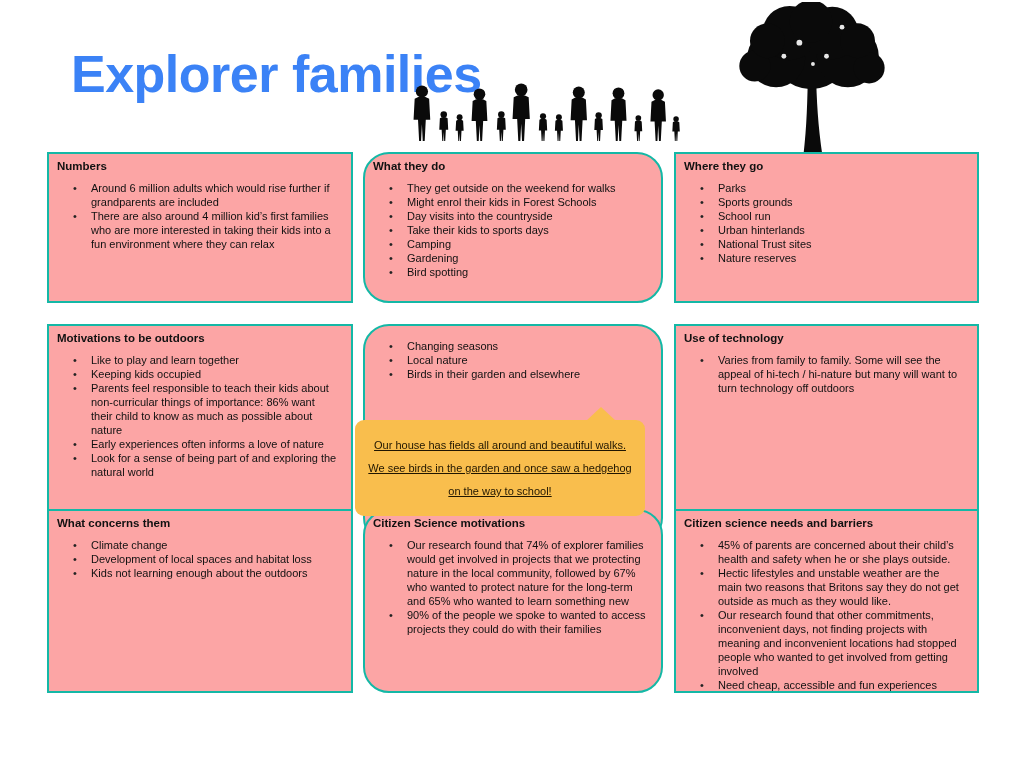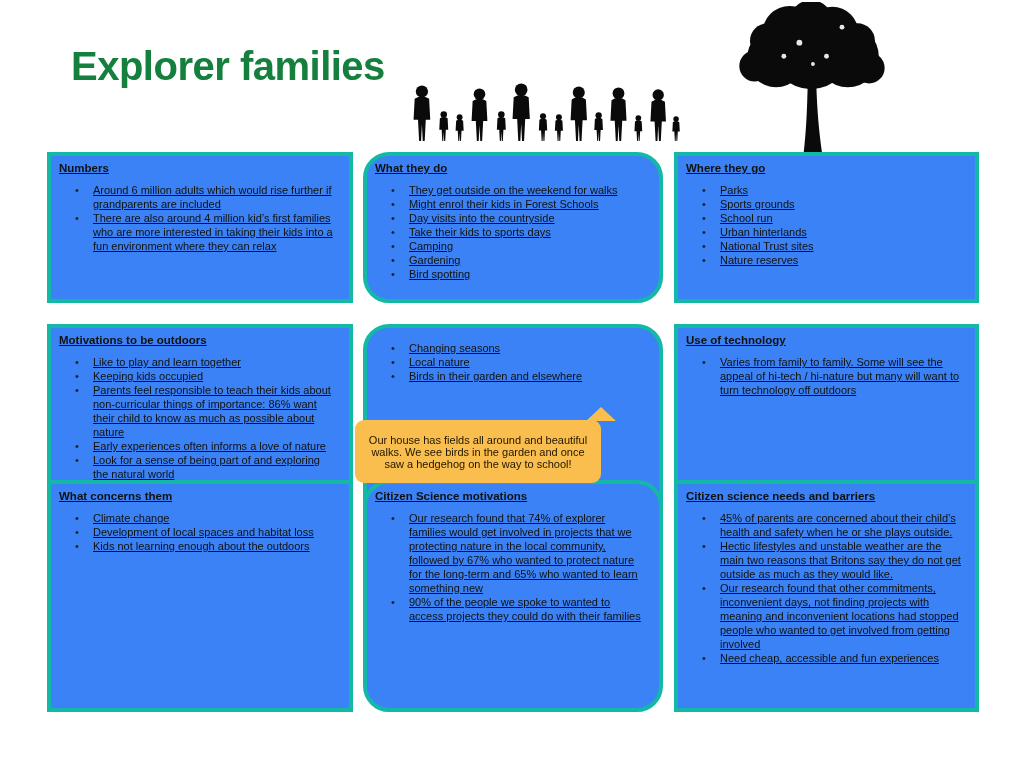--- a/index.html
+++ b/index.html
@@ -2,49 +2,49 @@
 <html><head>
 <meta charset="utf-8">
 <style>
   html,body{margin:0;padding:0;}
   body{
     width:1024px;height:768px;position:relative;background:#ffffff;
     font-family:"Liberation Sans", sans-serif;color:#111;overflow:hidden;
   }
   .slide-title{
     position:absolute;left:71px;top:44px;
-    font-size:40px;font-weight:bold;color:#15803d;letter-spacing:-0.5px;
+    font-size:52px;font-weight:bold;color:#3b82f6;letter-spacing:-0.5px;
     white-space:nowrap;
   }
   .decor{position:absolute;}
   .family-decor{left:408px;top:81px;width:278px;height:60px;}
   .tree-decor{left:712px;top:2px;width:198px;height:155px;}
   .cell{
-    position:absolute;background:#3b82f6;border:4px solid #14b8a6;
+    position:absolute;background:#fca5a5;border:2px solid #14b8a6;
     box-sizing:border-box;padding:5px 6px 5px 8px;
-    font-size:11px;line-height:14px;overflow:hidden;text-decoration:underline;
+    font-size:11px;line-height:14px;overflow:hidden;
   }
   .box-title{font-weight:bold;font-size:11.5px;line-height:14px;}
   ul.bullets{list-style:none;margin:8px;padding:0;}
   .bullets li{position:relative;padding-left:26px;}
   .bullets li::before{
     content:"\2022";position:absolute;left:8px;top:0;font-size:11px;color:#222;
   }
   
   .c1{left:47px;width:306px;}
   .c2{left:363px;width:300px;border-radius:26px;}
   .c3{left:674px;width:305px;}
   .r1{top:152px;height:151px;}
   .r2{top:324px;height:220px;}
-  .r3{top:480px;height:232px;}
+  .r3{top:509px;height:184px;}
   
   .callout{
-    position:absolute;left:355px;top:420px;width:246px;box-sizing:border-box;
+    position:absolute;left:355px;top:420px;width:290px;box-sizing:border-box;
     background:#F9BE4D;border-radius:9px;padding:14px 10px 13px 10px;
-    text-align:center;font-size:11px;line-height:12px;color:#201600;z-index:5;
+    text-align:center;font-size:11px;line-height:23px;color:#201600;z-index:5;text-decoration:underline;
   }
   .callout-tail{
     position:absolute;top:-13px;left:231px;width:0;height:0;
     border-left:15px solid transparent;border-right:15px solid transparent;
     border-bottom:14px solid #F9BE4D;
   }
   svg{display:block;width:100%;height:100%;}
 </style>
 </head>
 <body>

